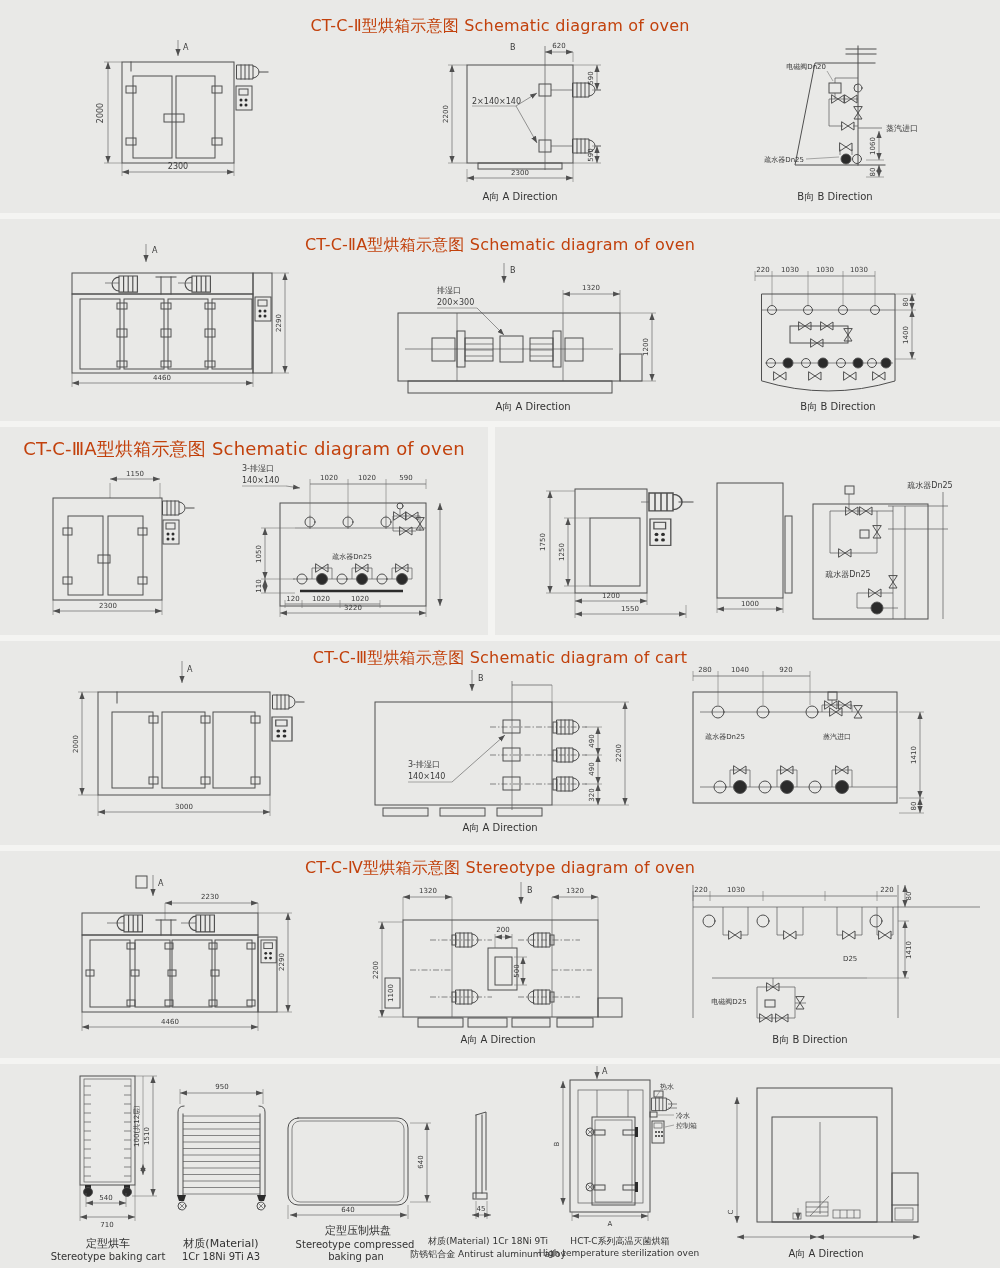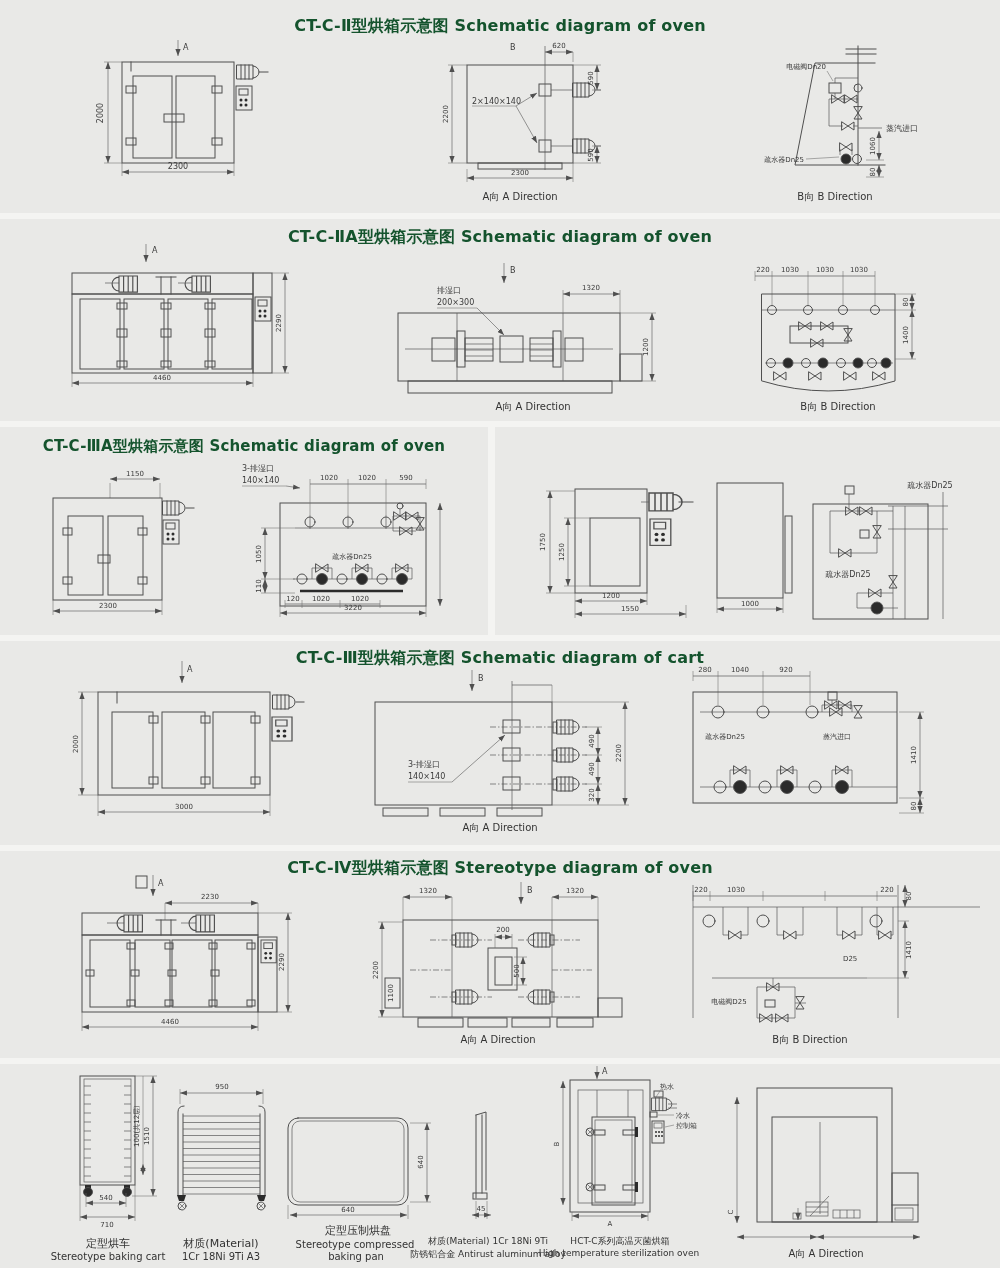--- a/index.html
+++ b/index.html
@@ -6,22 +6,22 @@
   html,body{width:1000px}
   body{position:relative;height:1268px;background:#f4f4f2;font-family:"DejaVu Sans","Liberation Sans",sans-serif;overflow:hidden}
   .band{position:absolute;left:0;width:1000px;background:#e9e9e7}
   #b1{top:0;height:213px}
   #b2{top:219px;height:202px}
   #b3{top:427px;height:208px;background:none}
   #b3 .panel{position:absolute;top:0;height:208px;background:#e9e9e7}
   #b4{top:641px;height:204px}
   #b5{top:851px;height:207px}
   #b6{top:1064px;height:204px}
-  .title{position:absolute;width:100%;text-align:center;font-weight:bold;font-size:16px;color:#14532d;letter-spacing:.2px}
-  .title.small{font-size:15px}
+  .title{position:absolute;width:100%;text-align:center;font-weight:normal;font-size:16px;color:#c2410c;letter-spacing:.2px}
+  .title.small{font-size:18px}
   svg.draw{position:absolute;left:0;top:0;display:block}
   .ln{fill:none;stroke:#4f4f4f;stroke-width:1;stroke-linecap:square}
   .thin{fill:none;stroke:#5a5a5a;stroke-width:.7}
   .ext{fill:none;stroke:#6b6b6b;stroke-width:.55}
   .dim{fill:none;stroke:#555;stroke-width:.6;marker-start:url(#ar);marker-end:url(#ar)}
   .ldr{fill:none;stroke:#555;stroke-width:.6;marker-end:url(#ar)}
   .dash{stroke-dasharray:6 2 1.5 2}
   .thick{stroke:#2b2b2b;stroke-width:2.5}
   .trap{fill:#2b2b2b;stroke:#4f4f4f;stroke-width:.9}
   .dot{fill:#2d2d2d;stroke:none}
@@ -164,21 +164,21 @@
       <text class="end t7" x="826" y="69">电磁阀Dn20</text>
       <line class="ext" x1="827" y1="71" x2="833" y2="81"></line>
       <text class="end t7" x="804" y="162">疏水器Dn25</text>
       <line class="ext" x1="806" y1="159" x2="839" y2="157"></line>
       <text class="mid cap" x="835" y="200">B向 B Direction</text>
     </g>
   </svg>
 </section>
 
 <section class="band" id="b2">
-  <div class="title" style="top:8px">CT-C-ⅡA型烘箱示意图 Schematic diagram of oven</div>
+  <div class="title" style="top:16px">CT-C-ⅡA型烘箱示意图 Schematic diagram of oven</div>
   <svg class="draw" width="1000" height="202" viewBox="0 0 1000 202">
     <g>
       <line class="ldr" x1="146" y1="25" x2="146" y2="43"></line>
       <text x="152" y="34">A</text>
       <rect class="ln" x="72" y="54" width="181" height="21"></rect>
       <line class="thin" x1="105" y1="64" x2="119" y2="64"></line>
       <use href="#ml" transform="translate(119,57) scale(1.15,1.15)"></use>
       <line class="thin" x1="178" y1="64" x2="192" y2="64"></line>
       <use href="#ml" transform="translate(192,57) scale(1.15,1.15)"></use>
       <line class="ln" x1="156" y1="58" x2="176" y2="58"></line>

